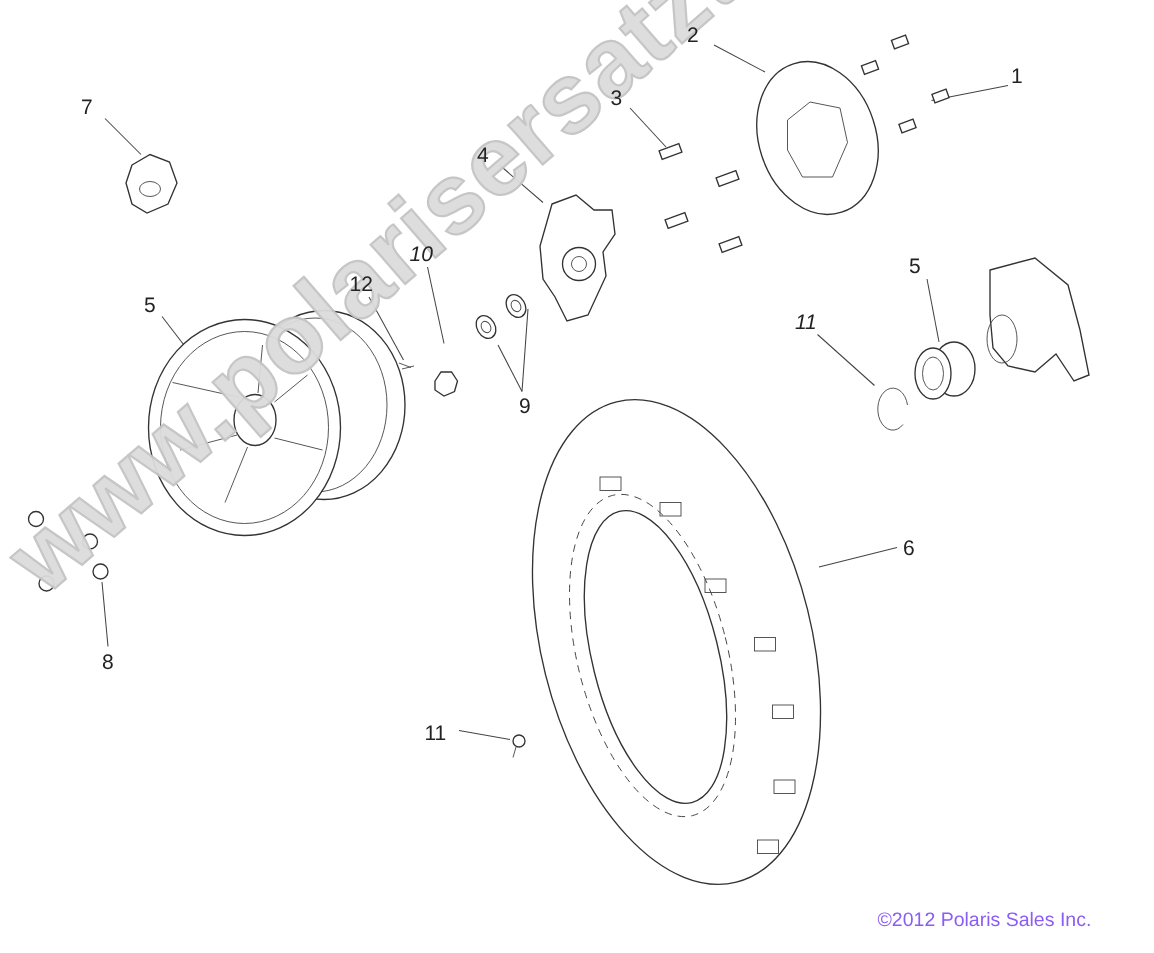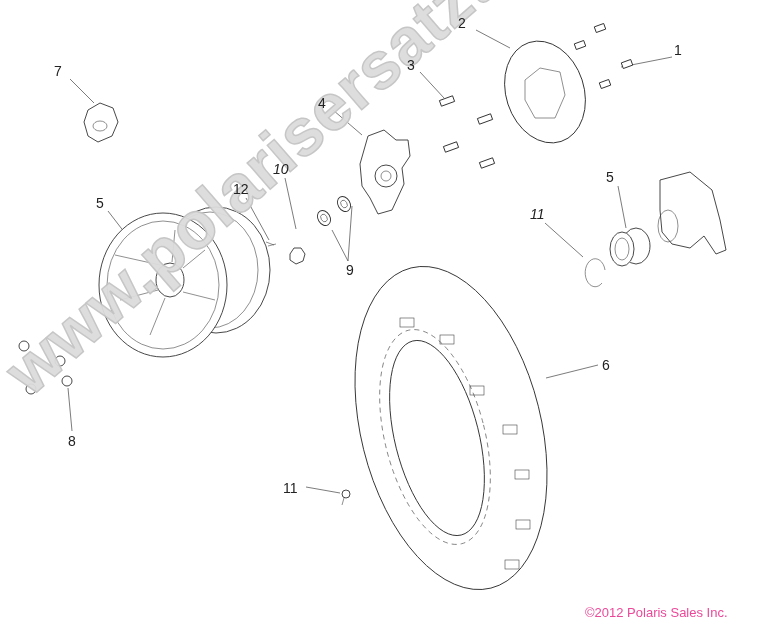--- a/index.html
+++ b/index.html
@@ -1,19 +1,19 @@
 <!DOCTYPE html>
 <html><head>
 <meta charset="utf-8">
 <style>
   html, body { margin: 0; padding: 0; background: #ffffff; }
   body { width: 769px; height: 635px; position: relative; overflow: hidden; font-family: "Liberation Sans", sans-serif; }
   #diagram { position: absolute; left: 0; top: 0; width: 769px; height: 635px; }
   .callout { position: absolute; font-family: "Liberation Sans", sans-serif; font-size: 14px; color: #222; line-height: 1; }
-  .copyright { position: absolute; left: 585px; top: 605px; font-family: "Liberation Sans", sans-serif; font-size: 13px; color: #ec4899; white-space: nowrap; }
+  .copyright { position: absolute; left: 585px; top: 605px; font-family: "Liberation Sans", sans-serif; font-size: 13px; color: #8b5cf6; white-space: nowrap; }
   .watermark { position: absolute; left: -10px; top: 352px; width: 900px; transform-origin: 0 0; transform: rotate(-41deg);
     font-family: "Liberation Sans", sans-serif; font-weight: bold; font-size: 66px; color: #dcdcdc; letter-spacing: 1px;
     -webkit-text-stroke: 1.5px #c4c4c4; white-space: nowrap; opacity: 0.95; pointer-events: none; }
   .part { stroke: #333; fill: #fff; stroke-width: 0.9; }
   .part-thin { stroke: #444; fill: none; stroke-width: 0.6; }
   .leader { stroke: #444; stroke-width: 0.7; fill: none; }
 </style>
 </head>
 <body>
 

